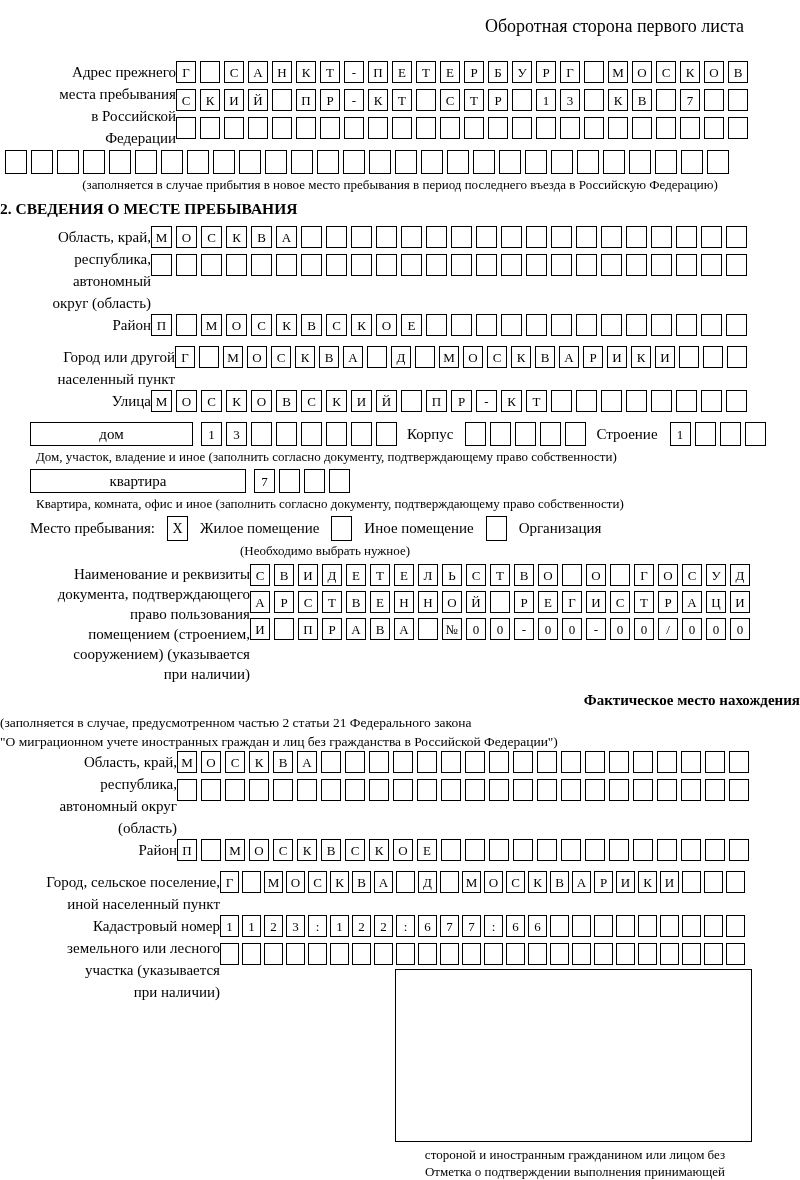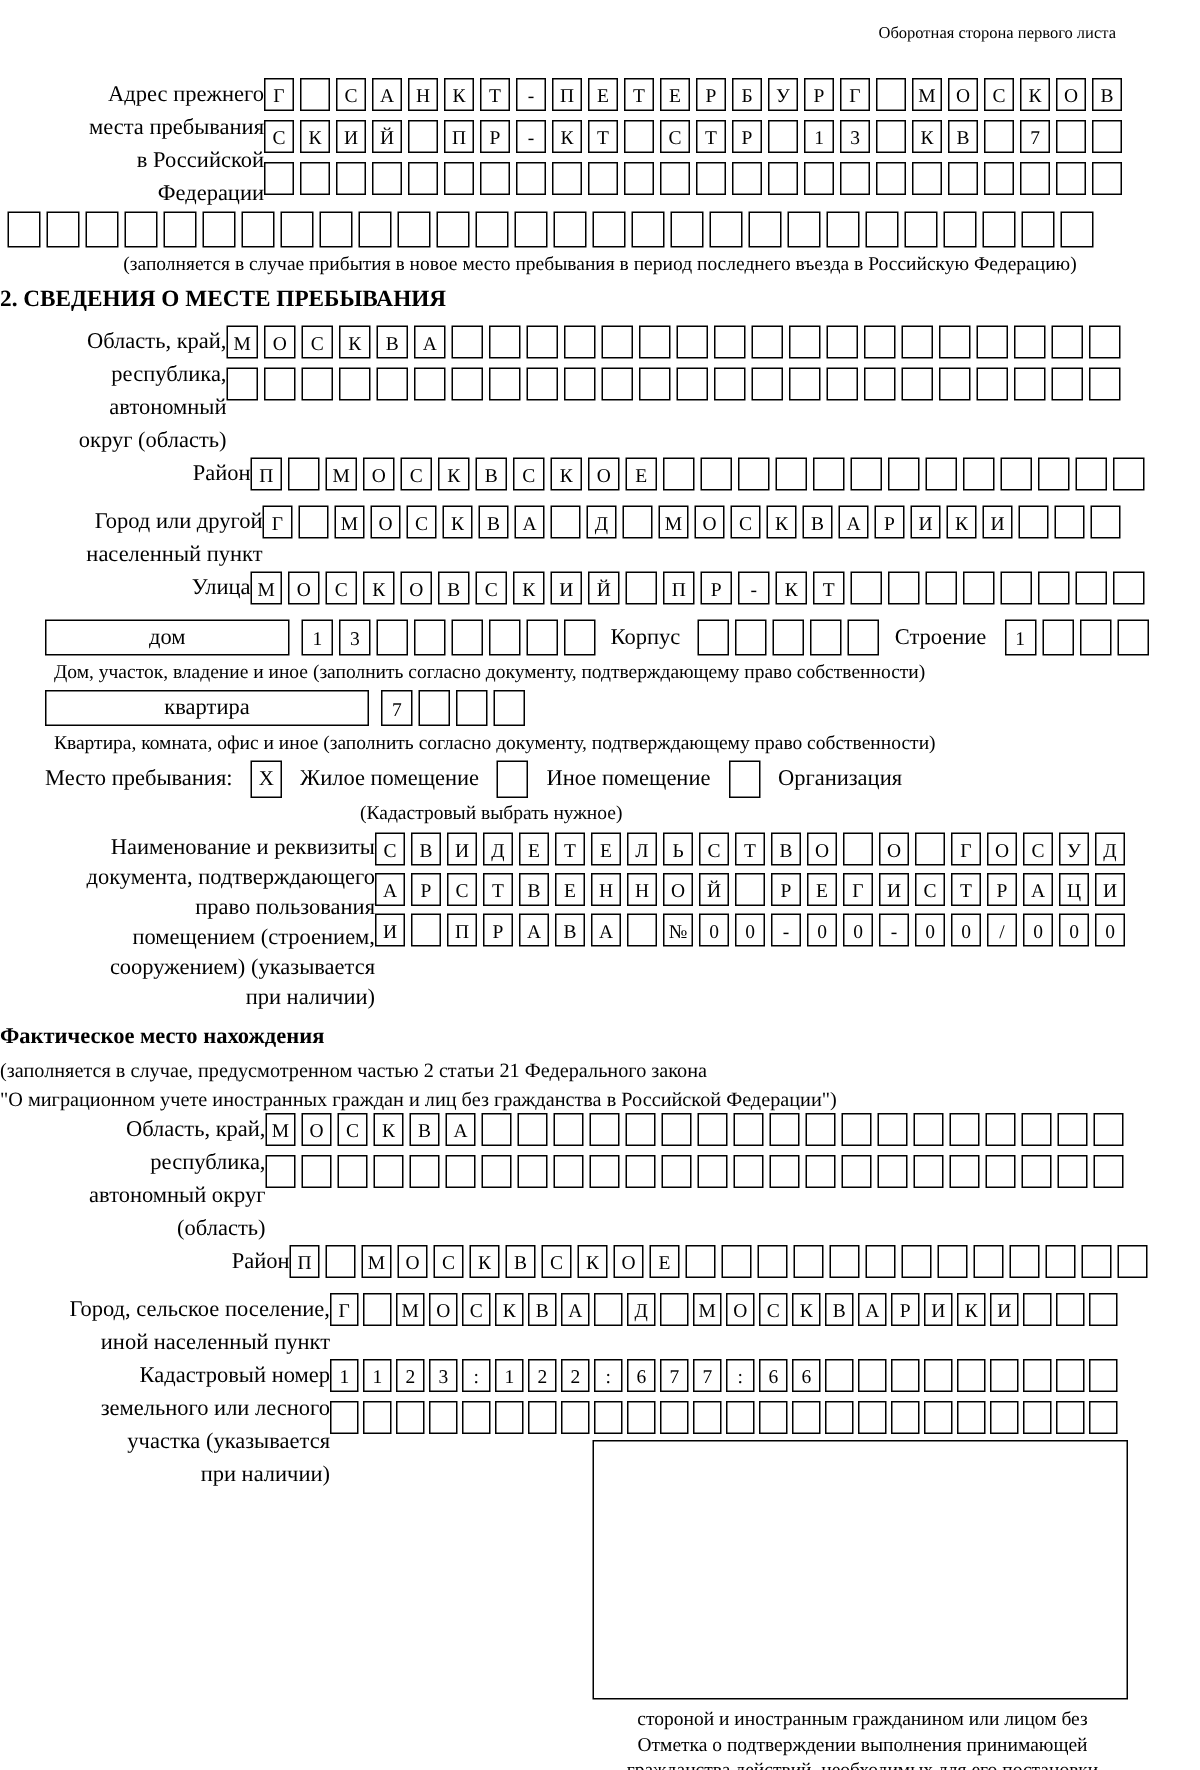--- a/index.html
+++ b/index.html
@@ -1,21 +1,21 @@
 <!DOCTYPE html>
 <html><head>
 <meta charset="utf-8">
 <style>
   * { box-sizing: border-box; }
   html,body { margin:0; padding:0; background:#fff; }
   .page {
     position:relative; width:800px; height:1180px; overflow:hidden;
     font-family:"Liberation Serif","DejaVu Serif",serif; color:#000; background:#fff;
   }
-  .header-note { padding:16px 56px 0 0; text-align:right; font-size:11px; }
+  .header-note { padding:16px 56px 0 0; text-align:right; font-size:18px; }
 
   .flexrow { display:flex; align-items:flex-start; }
   .label { font-size:15px; line-height:22px; flex:none;text-align:right; }
   .inline-label { font-size:15px; flex:none; }
 
   .cellrow { display:flex; flex:none; }
   .cell {
     flex:none; display:flex; align-items:center; justify-content:center;
     border:1.7px solid #000; width:20px; height:22px;
     font-size:13px; line-height:1;
@@ -32,21 +32,21 @@
   .full-row .cell { width:22px; height:24px; margin-right:4px; }
 
   .note { font-size:13px; line-height:16px; }
   .note.center { text-align:center; margin-top:3px; }
   .section-title { font-weight:bold; font-size:15.5px; margin:7px 0 8px 0; }
 
   
   .sec .label { margin-left:30px; width:121px; }
   .sec .cellrow .cell { width:21px; margin-right:4px; }
   .sec .cellrow { margin-bottom:6px; }
-  .rowgap { margin-bottom:4px;margin-left:16px; }
+  .rowgap { margin-bottom:4px; }
 
   
   .sec.cityrow .label { width:145px; }
   .sec.cityrow .cellrow .cell { width:20px; }
 
   
   .house-row { margin:3px 0 0 30px; align-items:center; }
   .widebox { height:24px; border:1.7px solid #000; display:flex; align-items:center; justify-content:center; font-size:15px; flex:none; }
   .widebox.dom { width:163px; }
   .widebox.kv  { width:216px; }
@@ -61,21 +61,21 @@
   .checkbox { flex:none; width:21px; height:25px; border:1.7px solid #000; display:flex; align-items:center; justify-content:center; font-size:14px; margin:0 12px 0 12px; }
   .opt { font-size:15px; flex:none; }
   .stay-note { font-size:13px; margin:2px 0 2px 240px; }
 
   
   .b-doc { margin-top:5px; }
   .b-doc .label { margin-left:36px; width:214px; line-height:20px; }
   .b-doc .cellrow { margin-bottom:5px; }
   .b-doc .cell { margin-right:4px; }
 
-  .actual-title { text-align:left; font-weight:bold; font-size:15px; margin:8px 0 4px 0; }
+  .actual-title { text-align:right; font-weight:bold; font-size:15px; margin:8px 0 4px 0; }
   .actual-note { font-size:13.5px; line-height:19px; }
 
   
   .low .label { margin-left:30px; width:147px; }
   .low .cellrow .cell { width:20px; margin-right:4px; }
   .low .cellrow { margin-bottom:6px; }
 
   
   .low.wide .label { width:190px; }
   .low.wide .cellrow .cell { width:19px; margin-right:3px; }
@@ -411,21 +411,21 @@
 
   <div class="flexrow stay-row">
     <span class="stay-label">Место пребывания:</span>
     <span class="checkbox">X</span>
     <span class="opt">Жилое помещение</span>
     <span class="checkbox"></span>
     <span class="opt">Иное помещение</span>
     <span class="checkbox"></span>
     <span class="opt">Организация</span>
   </div>
-  <div class="stay-note">(Кадастровый выбрать нужное)</div>
+  <div class="stay-note">(Необходимо выбрать нужное)</div>
 
   <div class="flexrow b-doc">
     <div class="label">
         <div>Наименование и реквизиты</div>
         <div>документа, подтверждающего</div>
         <div>право пользования</div>
         <div>помещением (строением,</div>
         <div>сооружением) (указывается</div>
         <div>при наличии)</div>
       </div>

